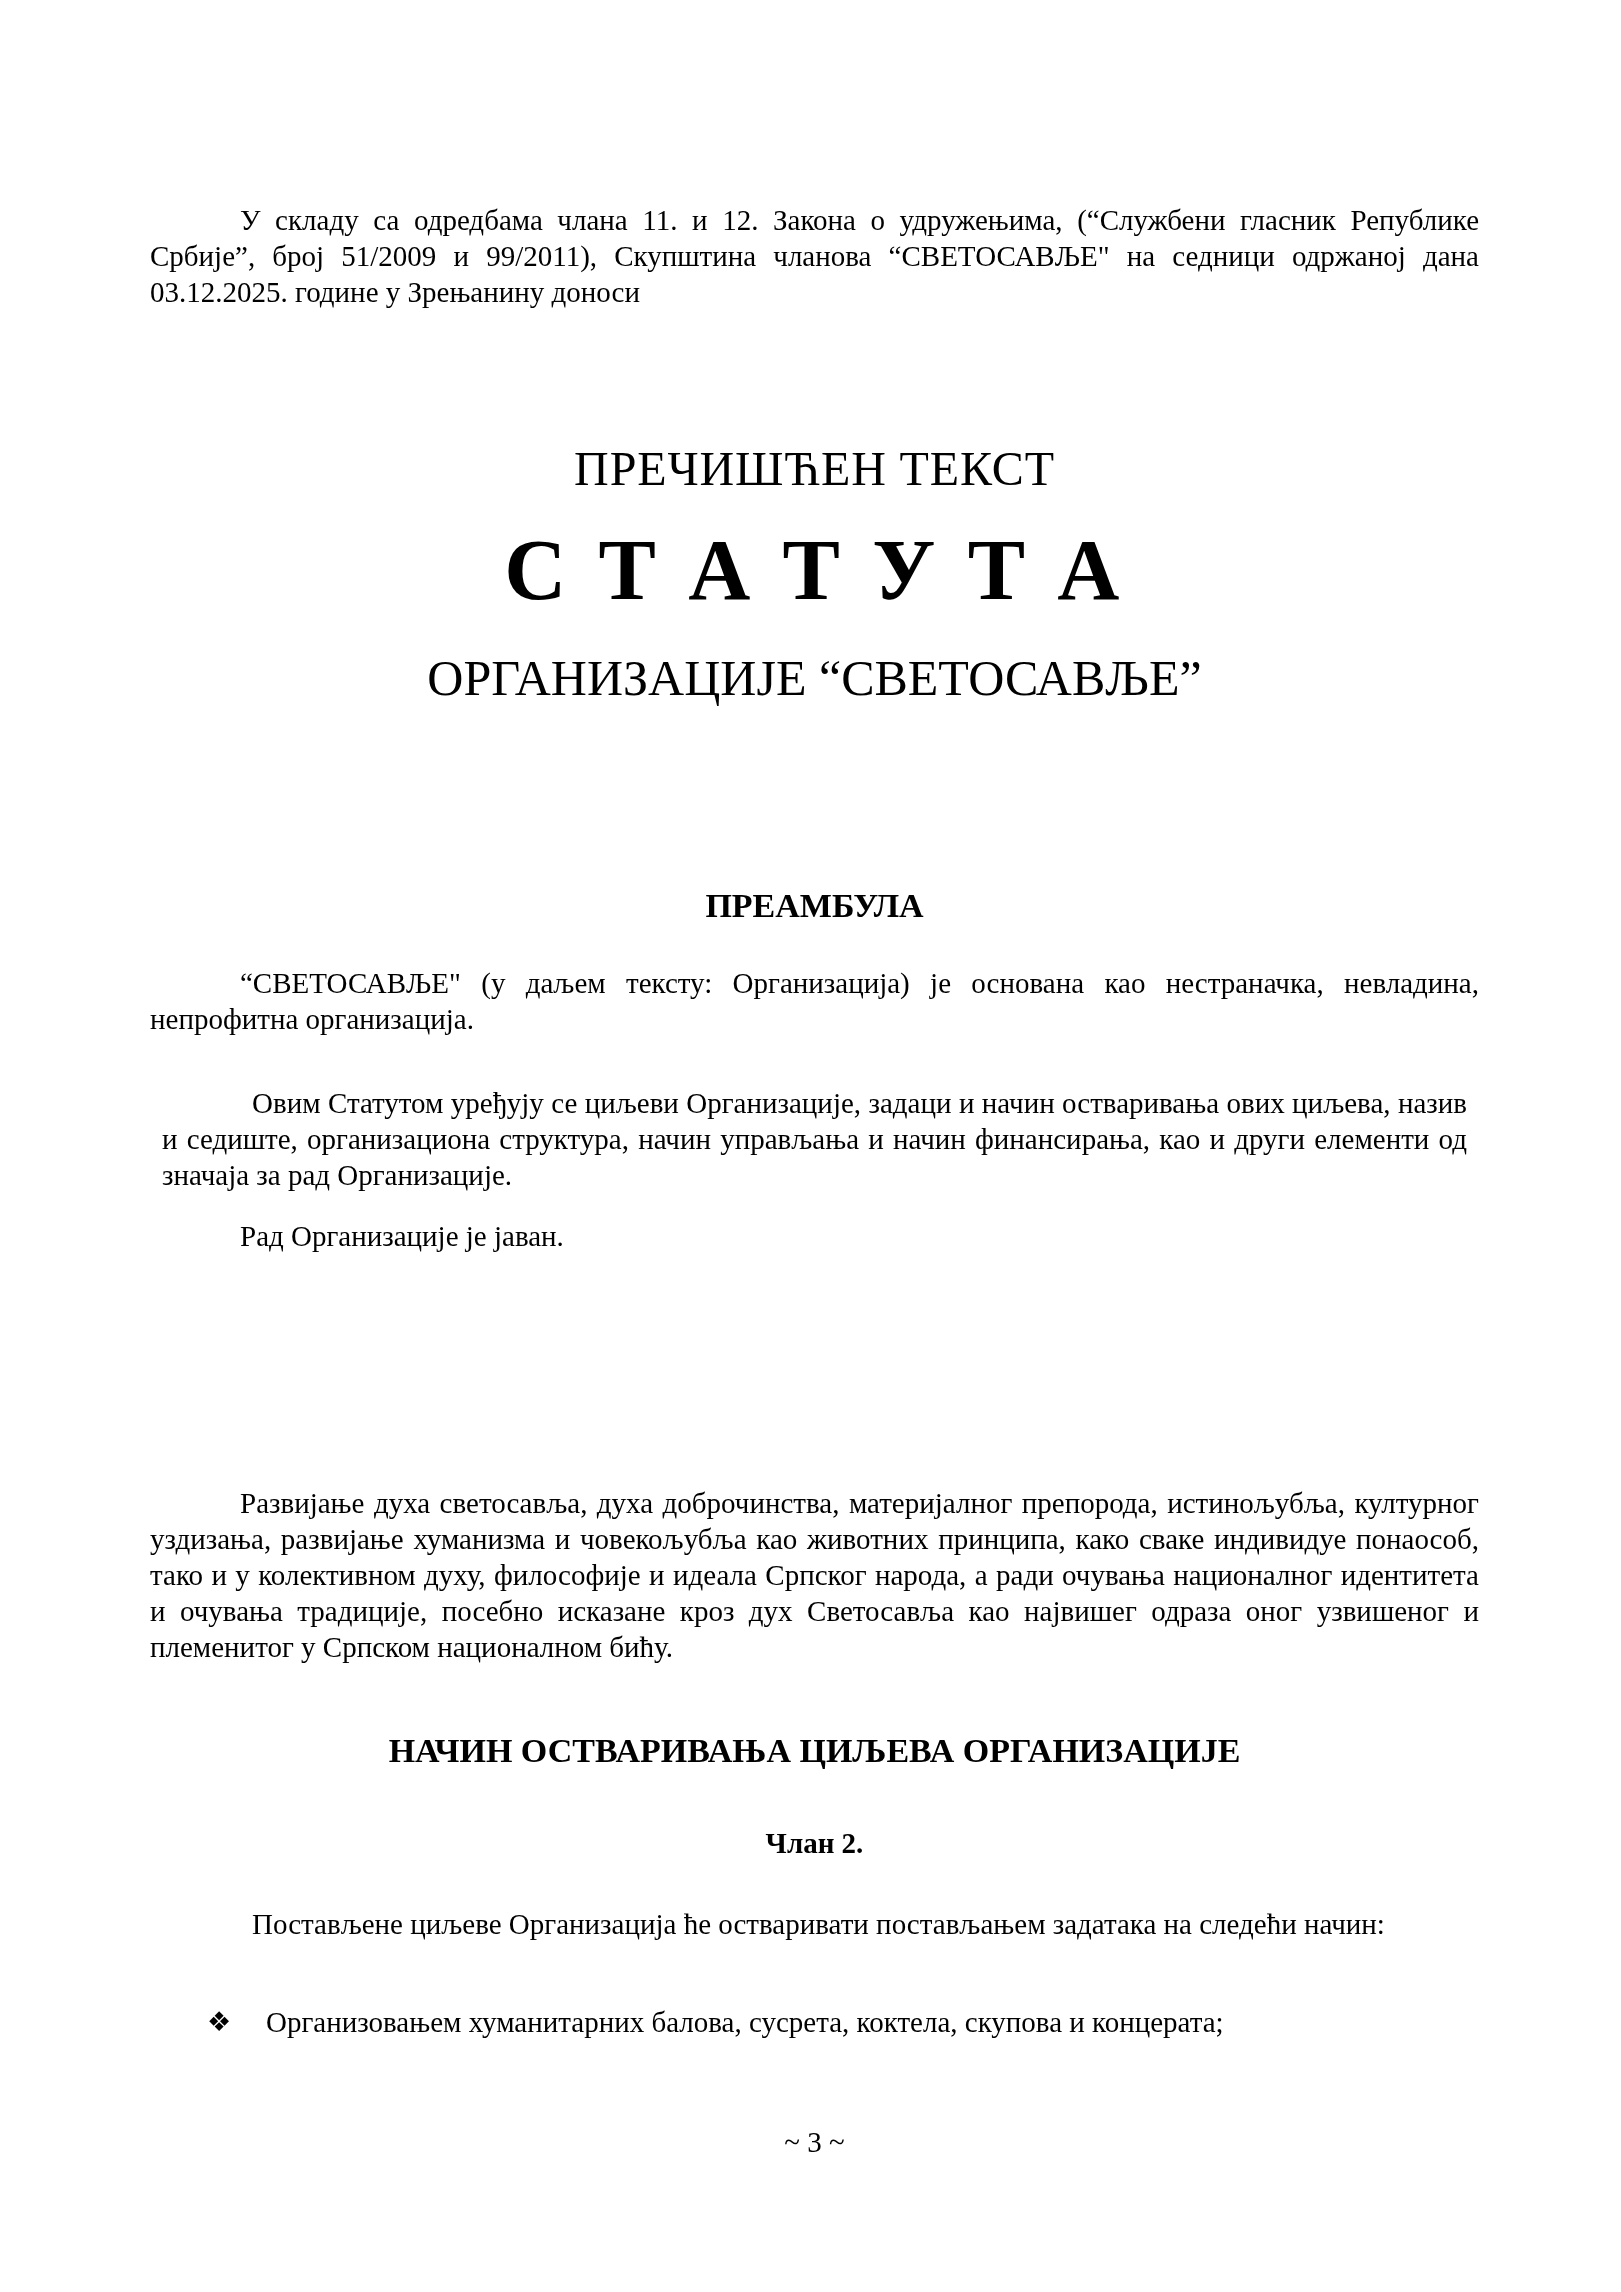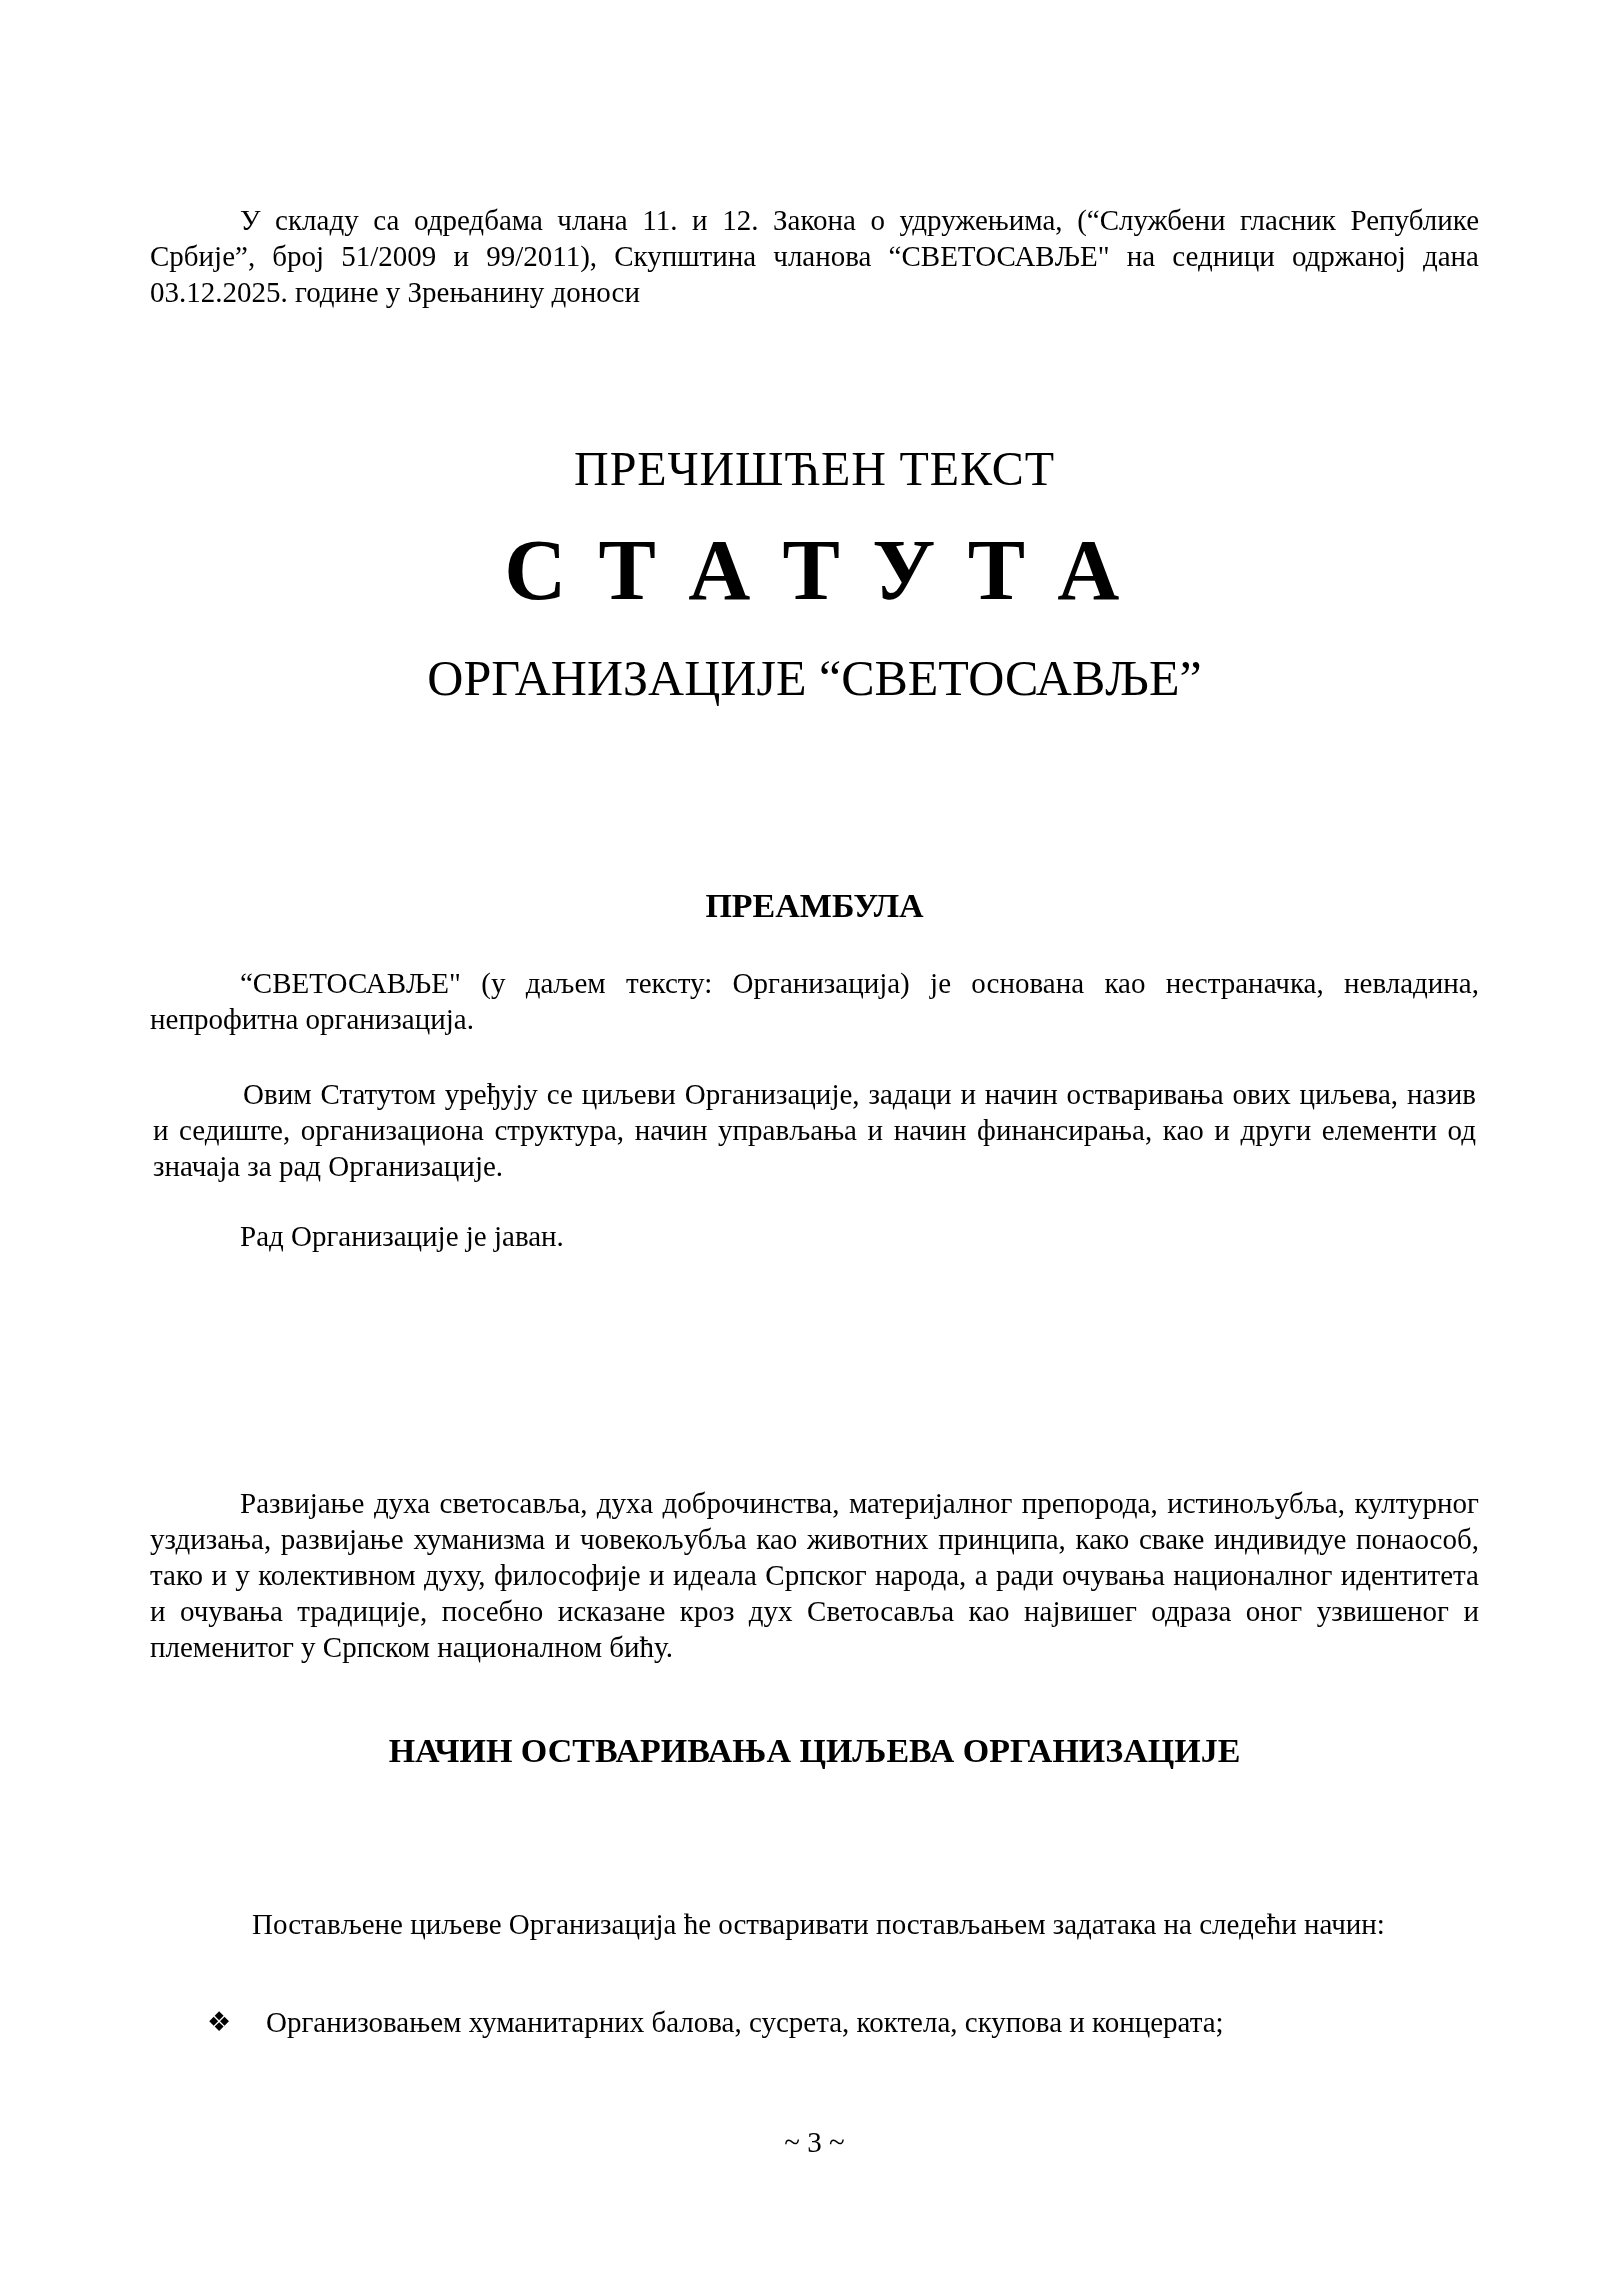--- a/index.html
+++ b/index.html
@@ -91,30 +91,31 @@
   <div class="block centered main-title" style="top: 521px;">С Т А Т У Т А</div>
 
   <div class="block centered pretitle" style="top: 441px;">ПРЕЧИШЋЕН ТЕКСТ</div>
 
   <div class="block centered subtitle" style="top: 650px;">ОРГАНИЗАЦИЈЕ “СВЕТОСАВЉЕ”</div>
 
   <div class="block centered section-heading" style="top: 885px;">ПРЕАМБУЛА</div>
 
   <p class="block body-text" style="top: 965px; margin: 0;">“СВЕТОСАВЉЕ" (у даљем тексту: Организација) је основана као нестраначка, невладина, непрофитна организација.</p>
 
-  <p class="block body-text" style="top: 1073px; margin: 3px;">Овим Статутом уређују се циљеви Организације, задаци и начин остваривања ових циљева, назив и седиште, организациона структура, начин управљања и начин финансирања, као и други елементи од значаја за рад Организације.</p>
+  <p class="block body-text" style="top: 1073px; margin: 12px;">Овим Статутом уређују се циљеви Организације, задаци и начин остваривања ових циљева, назив и седиште, организациона структура, начин управљања и начин финансирања, као и други елементи од значаја за рад Организације.</p>
 
   <p class="block body-text" style="top: 1218px; margin: 0;">Рад Организације је јаван.</p>
 
 
 
   <p class="block body-text" style="top: 1485px; margin: 0;">Развијање духа светосавља, духа доброчинства, материјалног препорода, истинољубља, културног уздизања, развијање хуманизма и човекољубља као животних принципа, како сваке индивидуе понаособ, тако и у колективном духу, философије и идеала Српског народа, а ради очувања националног идентитета и очувања традиције, посебно исказане кроз дух Светосавља као највишег одраза оног узвишеног и племенитог у Српском националном бићу.</p>
 
   <div class="block centered section-heading" style="top: 1730px;">НАЧИН ОСТВАРИВАЊА ЦИЉЕВА ОРГАНИЗАЦИЈЕ</div>
 
+  <div class="block centered article-heading" style="top: 1825px;">Члан 2.</div>
 
   <p class="block body-text" style="top: 1894px; margin: 12px;">Постављене циљеве Организација ће остваривати постављањем задатака на следећи начин:</p>
 
   <div class="block bullet-row" style="top: 2004px;">
     <span class="bullet-marker">❖</span>
     <span class="bullet-text">Организовањем хуманитарних балова, сусрета, коктела, скупова и концерата;</span>
   </div>
 
   <div class="block centered footer-page-number" style="top: 2124px;">~ 3 ~</div>
 

